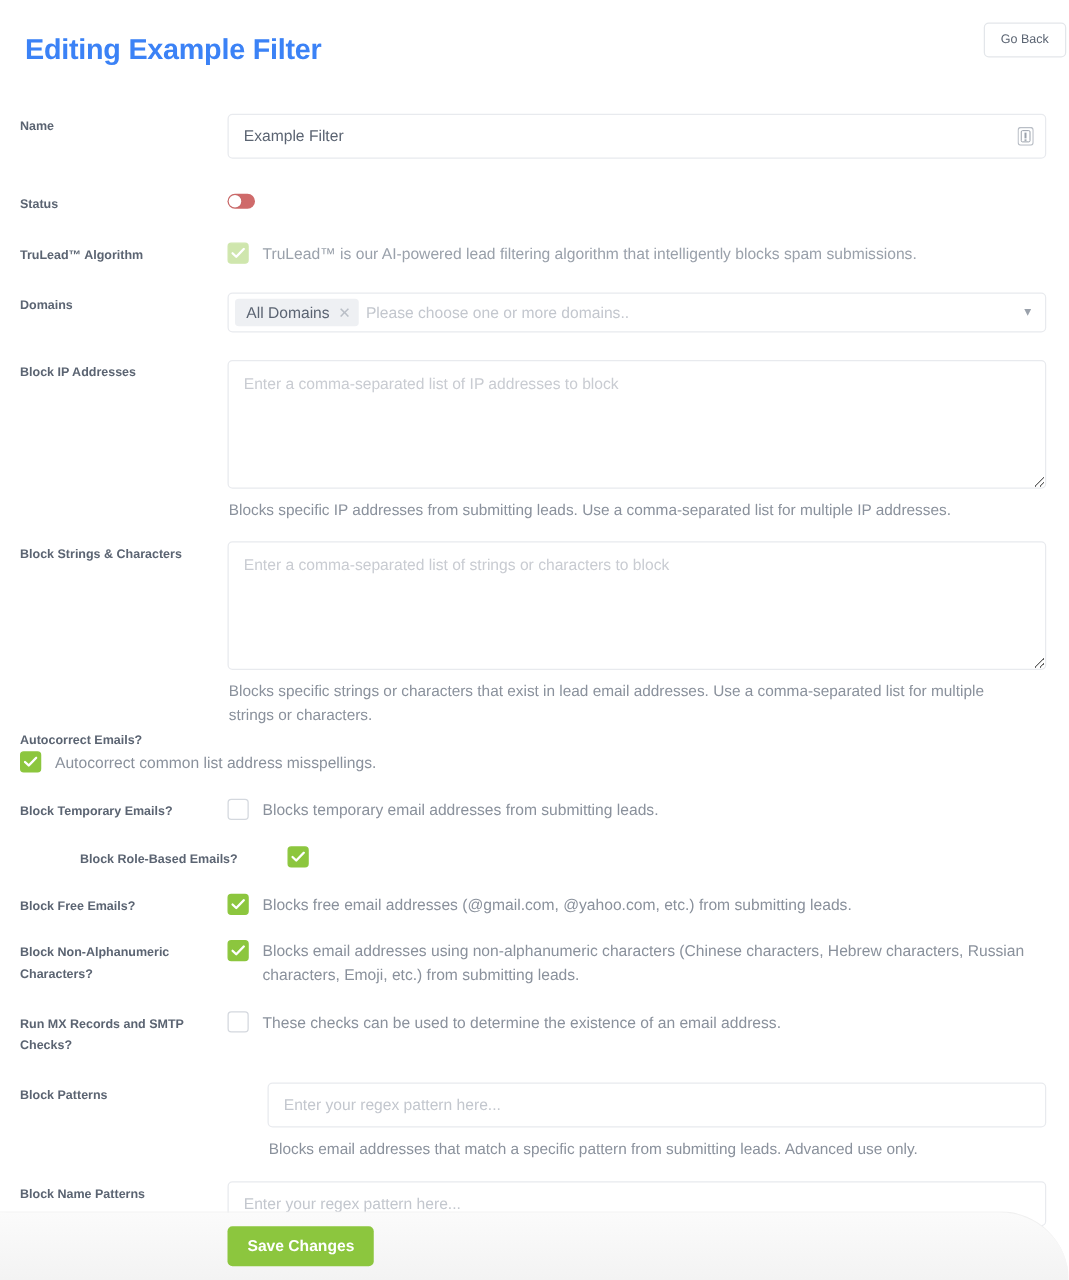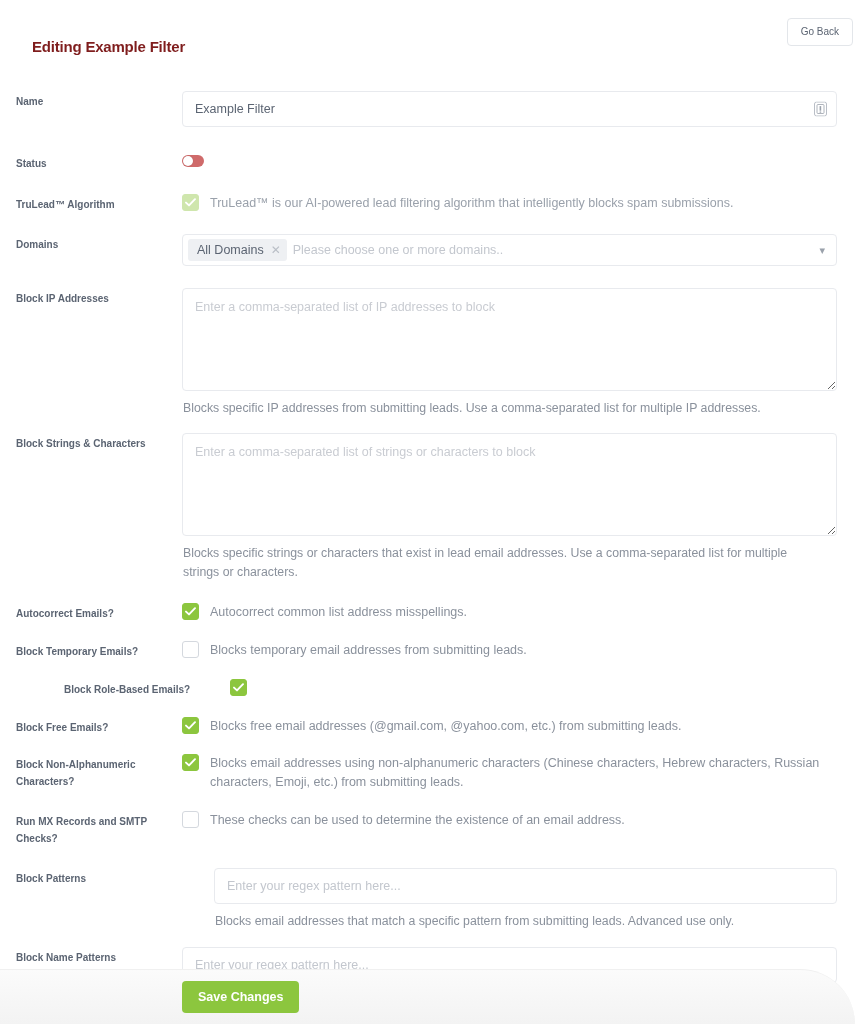--- a/index.html
+++ b/index.html
@@ -23,25 +23,25 @@
   }
 
   
   .header {
     position: relative;
     padding: 14px 18px 0 16px;
     height: 62px;
     box-sizing: border-box;
   }
   .page-title {
-    font-size: 15px;
+    font-size: 23px;
     font-weight: bold;
-    color: #7f1d1d;
+    color: #3b82f6;
     letter-spacing: -0.2px;
-    margin: 16px;
+    margin: 4px;
     padding-top: 8px;
     display: inline-block;
   }
   .go-back-btn {
     position: absolute;
     right: 2px;
     top: 18px;
     border: 1px solid #e3e6ea;
     background: #ffffff;
     border-radius: 4px;
@@ -333,21 +333,21 @@
     </div>
 
     <div class="row" style="margin-top:15px;">
       <div class="row-label">Block Strings &amp; Characters</div>
       <div class="row-field">
         <textarea class="text-area" rows="5" style="height: 103px;" placeholder="Enter a comma-separated list of strings or characters to block"></textarea>
         <div class="help-text">Blocks specific strings or characters that exist in lead email addresses. Use a comma-separated list for multiple strings or characters.</div>
       </div>
     </div>
 
-    <div class="row" style="margin-top:21px;">
+    <div class="row" style="flex-direction:column;">
       <div class="row-label">Autocorrect Emails?</div>
       <div class="row-field check-row">
         <span class="checkbox on">
           <svg width="11" height="9" viewBox="0 0 11 9">
             <path d="M1 4.6 L4 7.4 L10 1.2" fill="none" stroke="#ffffff" stroke-width="1.9" stroke-linecap="round" stroke-linejoin="round"></path>
           </svg>
         </span>
         <span class="check-label">Autocorrect common list address misspellings.</span>
       </div>
     </div>

